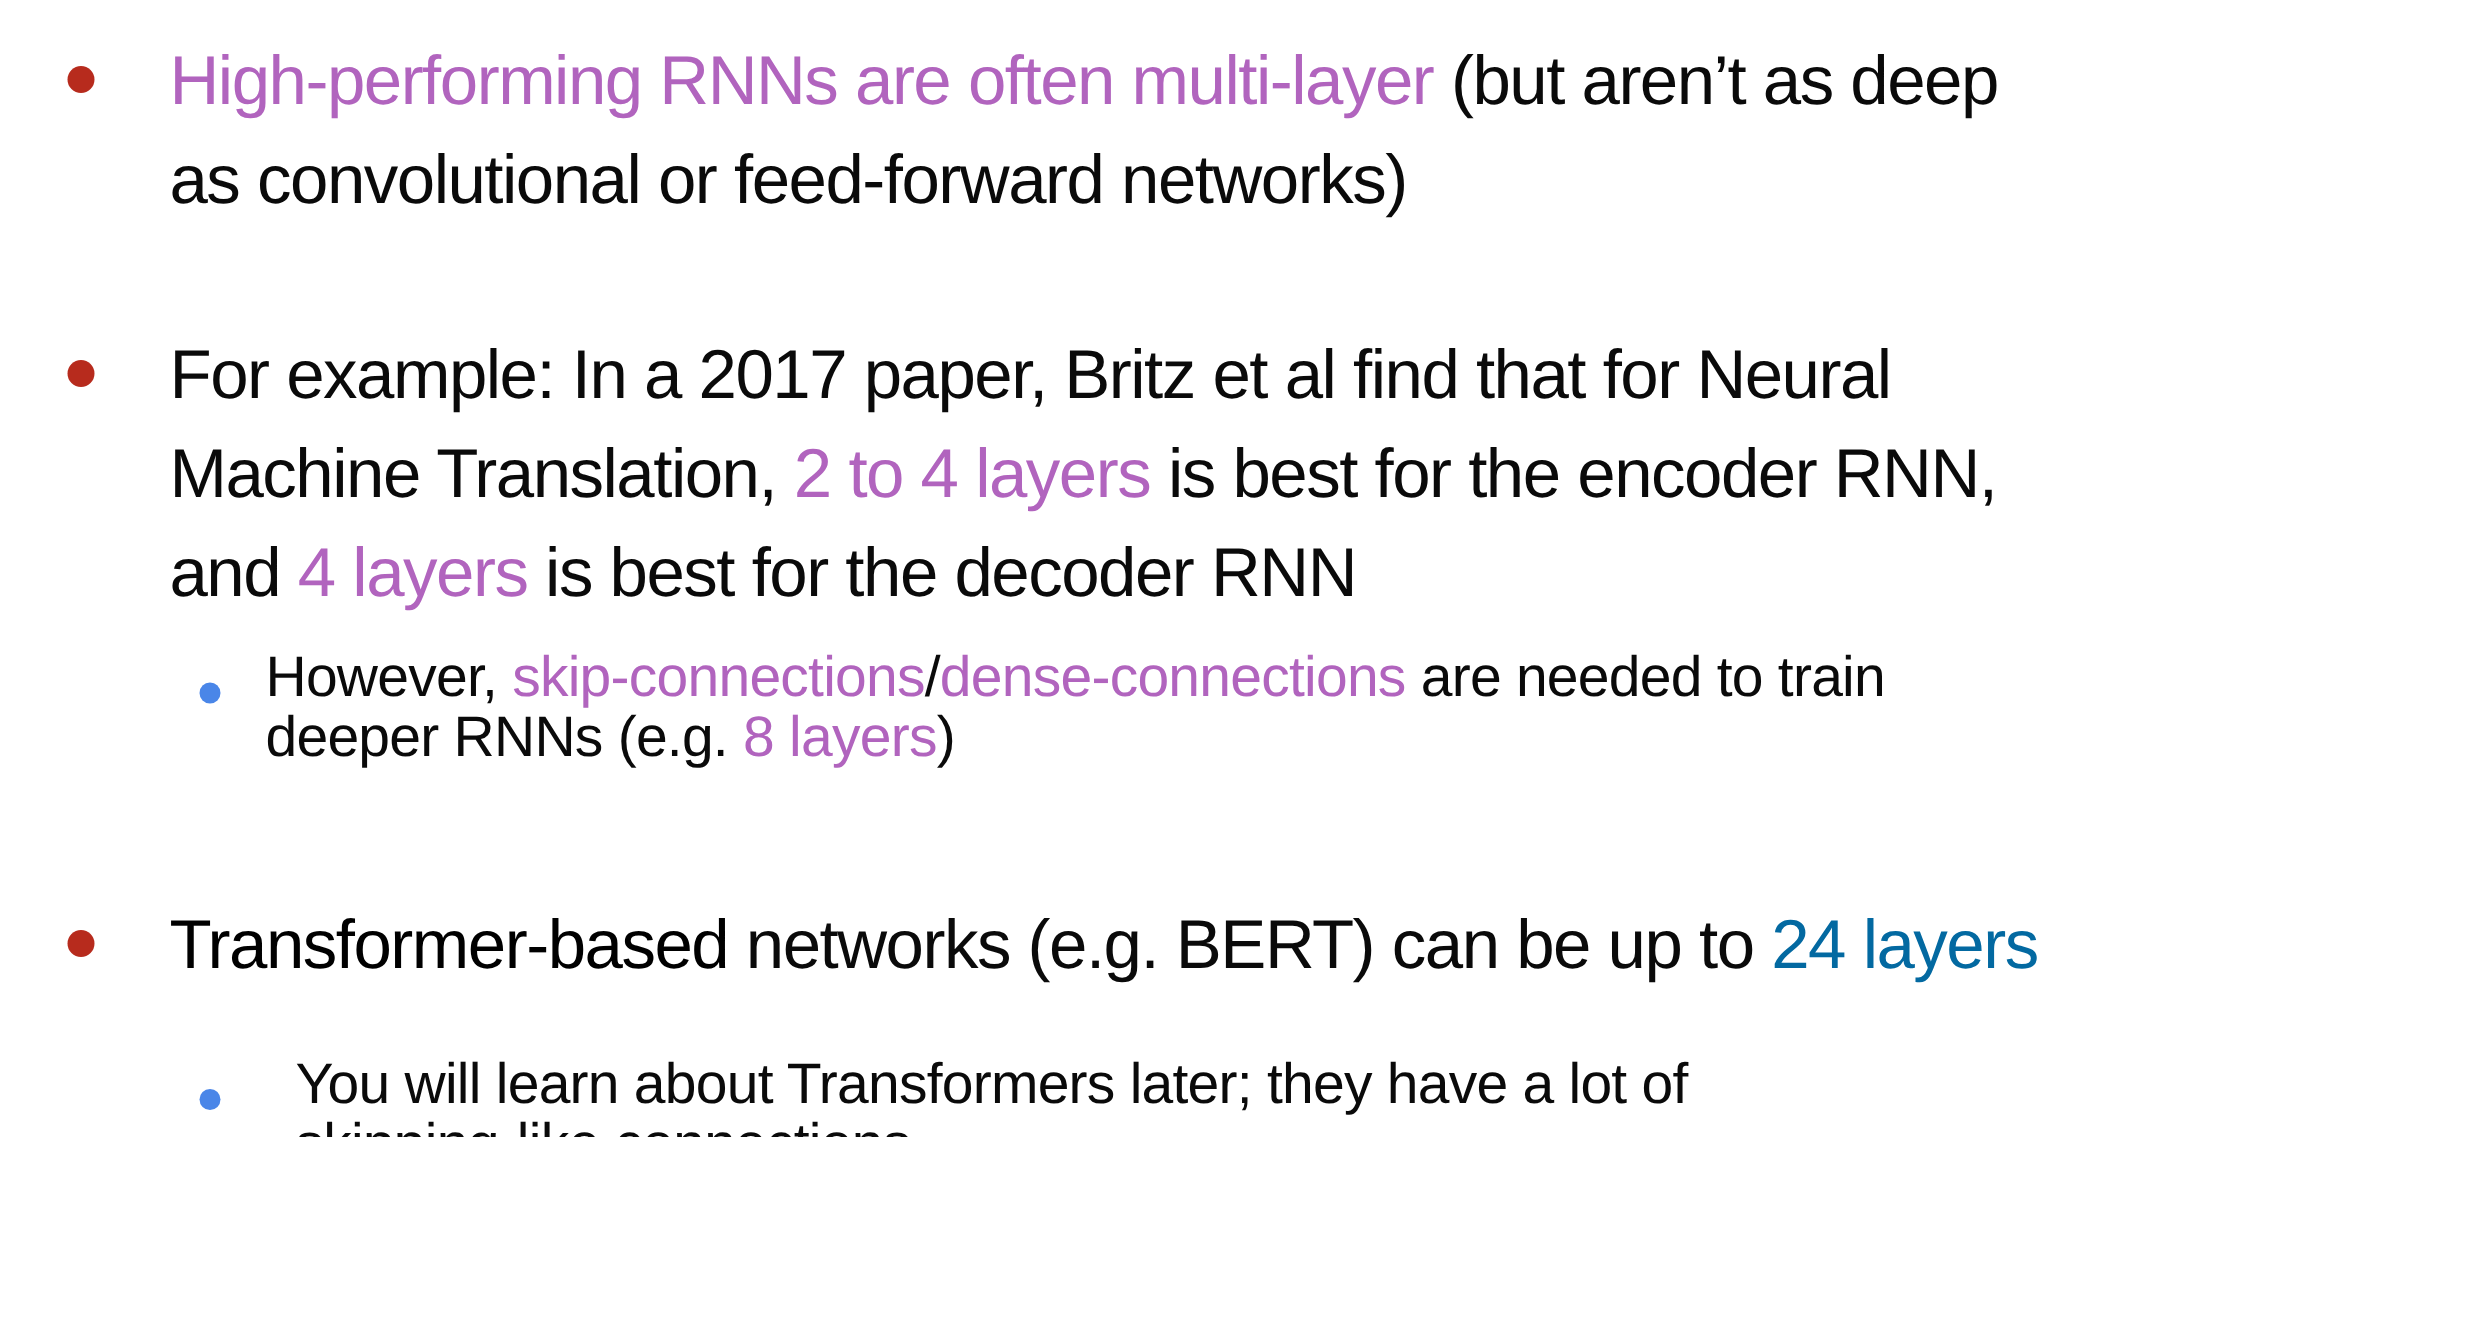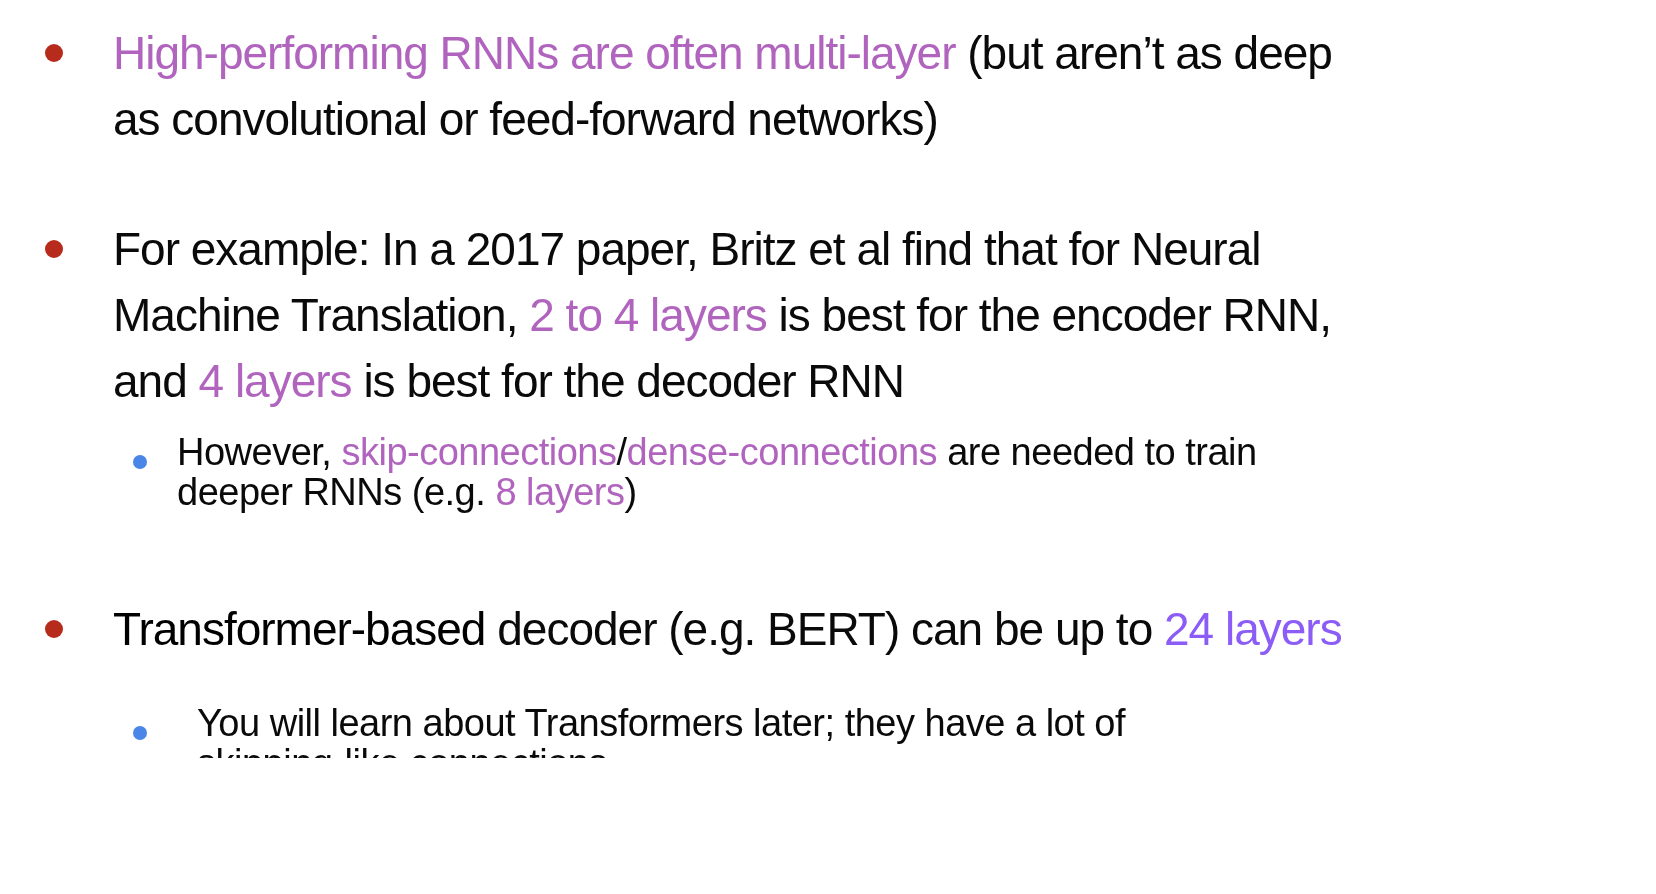--- a/index.html
+++ b/index.html
@@ -67,20 +67,20 @@
       <div class="para level1">
         <span class="dot" style="background-color: rgb(183, 43, 29);"></span>
         <div class="text"><span class="seg" style="color: rgb(10, 10, 10);">For example: In a 2017 paper, Britz et al find that for Neural<br>Machine Translation, </span><span class="seg" style="color: rgb(177, 100, 190);">2 to 4 layers</span><span class="seg" style="color: rgb(10, 10, 10);"> is best for the encoder RNN,<br>and </span><span class="seg" style="color: rgb(177, 100, 190);">4 layers</span><span class="seg" style="color: rgb(10, 10, 10);"> is best for the decoder RNN</span></div>
       </div>
       <div class="para level2">
         <span class="dot" style="background-color: rgb(74, 134, 232);"></span>
         <div class="text"><span class="seg" style="color: rgb(10, 10, 10);">However, </span><span class="seg" style="color: rgb(177, 100, 190);">skip-connections</span><span class="seg" style="color: rgb(10, 10, 10);">/</span><span class="seg" style="color: rgb(177, 100, 190);">dense-connections</span><span class="seg" style="color: rgb(10, 10, 10);"> are needed to train<br>deeper RNNs (e.g. </span><span class="seg" style="color: rgb(177, 100, 190);">8 layers</span><span class="seg" style="color: rgb(10, 10, 10);">)</span></div>
       </div>
       <div class="para level1">
         <span class="dot" style="background-color: rgb(183, 43, 29);"></span>
-        <div class="text"><span class="seg" style="color: #000000;">Transformer-based</span><span class="seg" style="color: rgb(10, 10, 10);"> decoder (e.g. BERT) can be up to </span><span class="seg" style="color: #8b5cf6;">24 layers</span></div>
+        <div class="text"><span class="seg" style="color: #000000;">Transformer-based</span><span class="seg" style="color: rgb(10, 10, 10);"> networks (e.g. BERT) can be up to </span><span class="seg" style="color: #0369a1;">24 layers</span></div>
       </div>
       <div class="para level2">
         <span class="dot" style="background-color: rgb(74, 134, 232);"></span>
         <div class="text"><span class="seg" style="color: rgb(10, 10, 10);">You will learn about Transformers later; they have a lot of<br>skipping-like connections</span></div>
       </div>
     </div>
 </div>
 
 </body></html>

